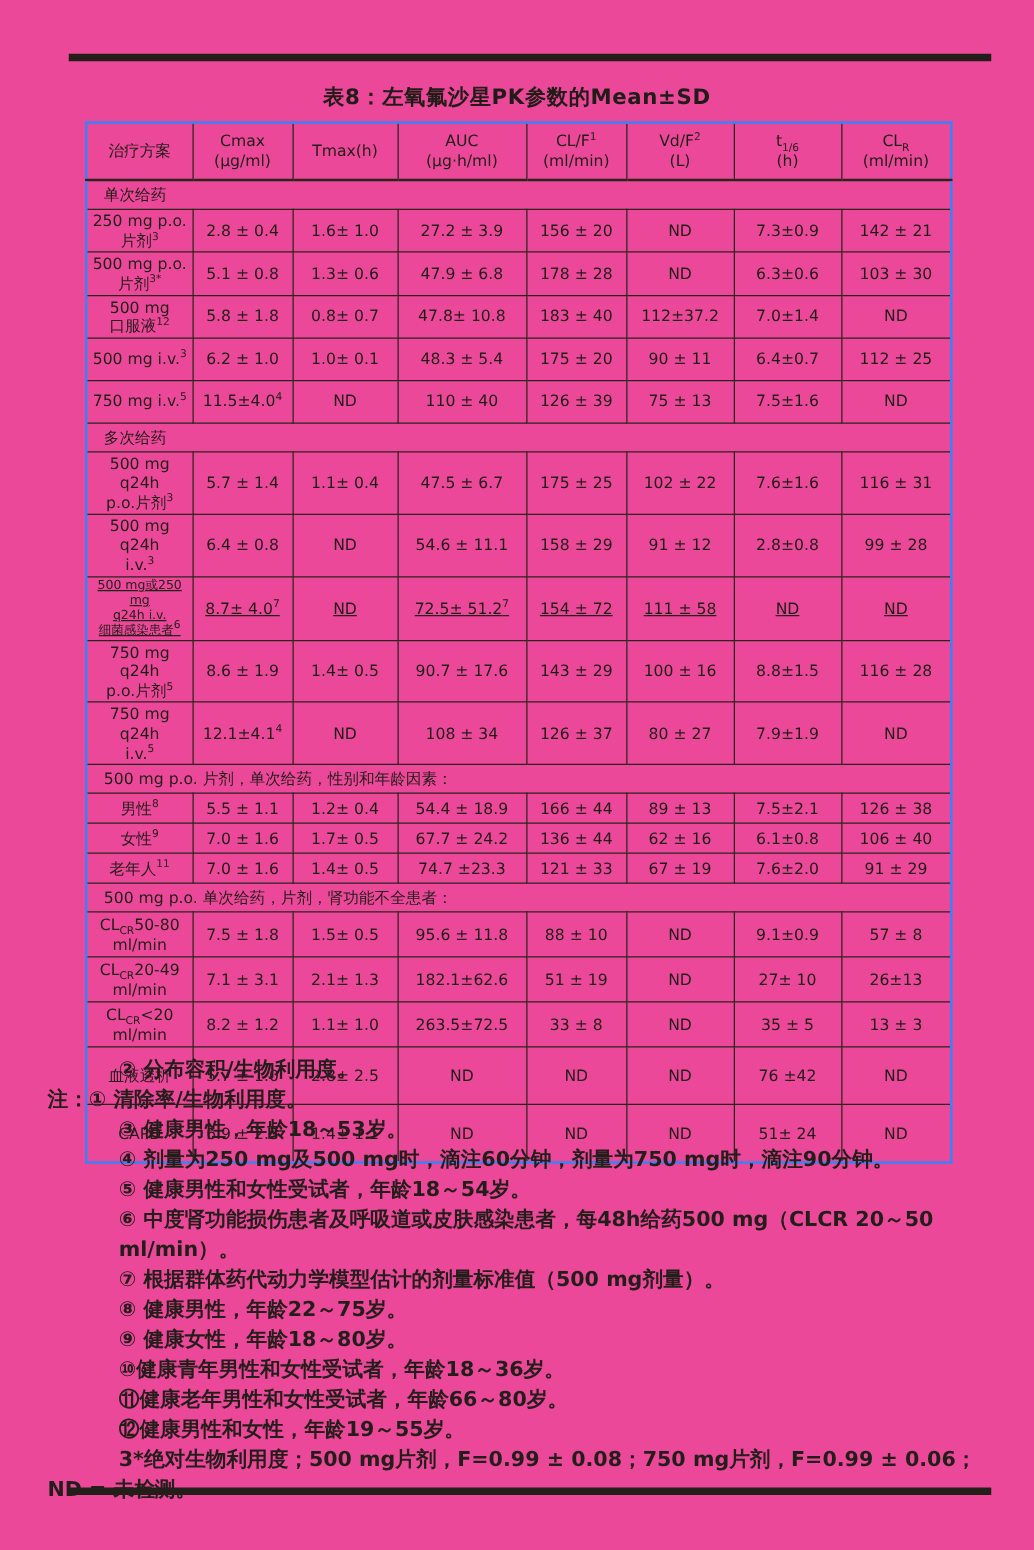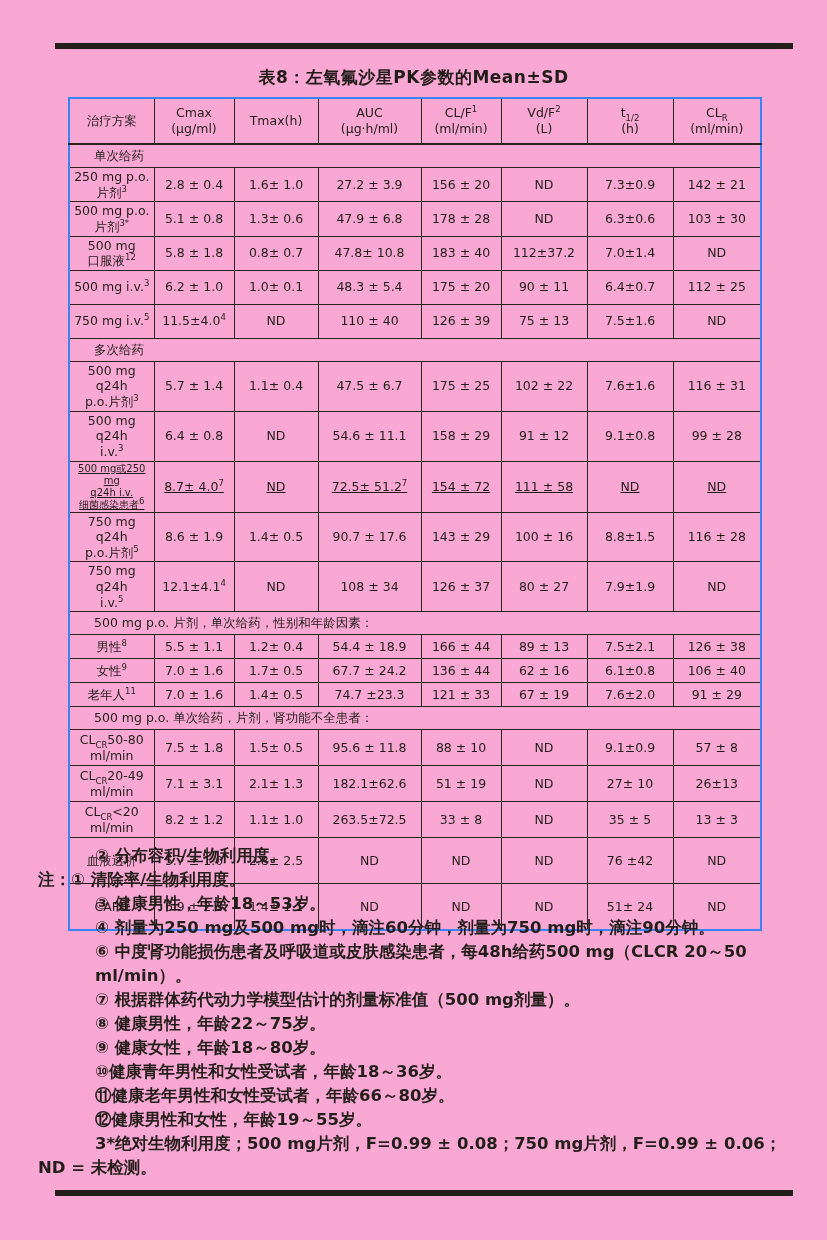--- a/index.html
+++ b/index.html
@@ -1,17 +1,17 @@
 <!DOCTYPE html>
 <html><head>
 <meta charset="utf-8">
 <style>
   html,body{margin:0;padding:0;background:#ffffff;}
   .page{
-    position:relative;width:827px;height:1240px;background:#f9a8d4;
+    position:relative;width:827px;height:1240px;background:#ec4899;
     color:#221c18;font-family:"DejaVu Sans","Liberation Sans",sans-serif;
     overflow:hidden;
   }
   .rule{position:absolute;left:55px;width:738px;height:6px;background:#241e1a;}
   .rule.top{top:43px;}
   .rule.bottom{top:1190px;}
   .doc-title{
     position:absolute;top:66px;left:0;width:100%;text-align:center;
     font-size:17px;font-weight:bold;letter-spacing:0.5px;
   }
@@ -20,21 +20,21 @@
     border-collapse:collapse;table-layout:fixed;
     border:2px solid #3b82f6;
     font-size:12.5px;line-height:1.25;
   }
   table.pk th,table.pk td{
     border:1px solid #2a231e;text-align:center;vertical-align:middle;
     padding:1px 2px;font-weight:normal;
   }
   table.pk thead th{height:42px;border-bottom:2px solid #2a231e;}
   tr.section-row td{
-    text-align:left;padding-left:24px;height:20px;font-size:12.5px;
+    text-align:left;padding-left:13px;height:20px;font-size:12.5px;
   }
   tr.r-std td{height:31px;}
   tr.r-sm td{height:36px;text-decoration:underline;}
   tr.r-sm td.label{font-size:10px;line-height:1.2;}
   tr.r-compact td{height:21px;}
   tr.r-kidney td{height:33px;}
   tr.r-tall td{height:43px;}
   table.pk sup,table.pk sub{font-size:8.5px;line-height:0;}
   .notes{
     position:absolute;left:38px;top:844px;width:757px;
@@ -67,21 +67,21 @@
         <col style="width: 88px;">
       </colgroup>
     <thead>
         <tr>
           <th>治疗方案</th>
           <th>Cmax<br>(μg/ml)</th>
           <th>Tmax(h)</th>
           <th>AUC<br>(μg·h/ml)</th>
           <th>CL/F<sup>1</sup><br>(ml/min)</th>
           <th>Vd/F<sup>2</sup><br>(L)</th>
-          <th>t<sub>1/2</sub><br>(h)</th>
+          <th>t<sub>1/6</sub><br>(h)</th>
           <th>CL<sub>R</sub><br>(ml/min)</th>
         </tr>
       </thead>
     <tbody>
         <tr class="section-row">
           <td colspan="8">单次给药</td>
         </tr>
         <tr class="r-std">
           <td class="label">250 mg p.o.<br>片剂<sup>3</sup></td>
           <td>2.8 ± 0.4</td>
@@ -145,21 +145,21 @@
           <td>7.6±1.6</td>
           <td>116 ± 31</td>
         </tr>
         <tr class="r-std">
           <td class="label">500 mg q24h<br>i.v.<sup>3</sup></td>
           <td>6.4 ± 0.8</td>
           <td>ND</td>
           <td>54.6 ± 11.1</td>
           <td>158 ± 29</td>
           <td>91 ± 12</td>
-          <td>9.1±0.8</td>
+          <td>2.8±0.8</td>
           <td>99 ± 28</td>
         </tr>
         <tr class="r-sm">
           <td class="label">500 mg或250 mg<br>q24h i.v.<br>细菌感染患者<sup>6</sup></td>
           <td>8.7± 4.0<sup>7</sup></td>
           <td>ND</td>
           <td>72.5± 51.2<sup>7</sup></td>
           <td>154 ± 72</td>
           <td>111 ± 58</td>
           <td>ND</td>
@@ -272,20 +272,21 @@
           <td>ND</td>
         </tr>
       </tbody>
   </table>
 
   <div class="notes">
       <div class="note-line indent">② 分布容积/生物利用度。</div>
       <div class="note-line">注：① 清除率/生物利用度。</div>
       <div class="note-line indent">③ 健康男性，年龄18～53岁。</div>
       <div class="note-line indent">④ 剂量为250 mg及500 mg时，滴注60分钟，剂量为750 mg时，滴注90分钟。</div>
+      <div class="note-line indent">⑤ 健康男性和女性受试者，年龄18～54岁。</div>
       <div class="note-line indent">⑥ 中度肾功能损伤患者及呼吸道或皮肤感染患者，每48h给药500 mg（CLCR 20～50 ml/min）。</div>
       <div class="note-line indent">⑦ 根据群体药代动力学模型估计的剂量标准值（500 mg剂量）。</div>
       <div class="note-line indent">⑧ 健康男性，年龄22～75岁。</div>
       <div class="note-line indent">⑨ 健康女性，年龄18～80岁。</div>
       <div class="note-line indent">⑩健康青年男性和女性受试者，年龄18～36岁。</div>
       <div class="note-line indent">⑪健康老年男性和女性受试者，年龄66～80岁。</div>
       <div class="note-line indent">⑫健康男性和女性，年龄19～55岁。</div>
       <div class="footnote">3*绝对生物利用度；500 mg片剂，F=0.99 ± 0.08；750 mg片剂，F=0.99 ± 0.06；ND = 未检测。</div>
     </div>
 

